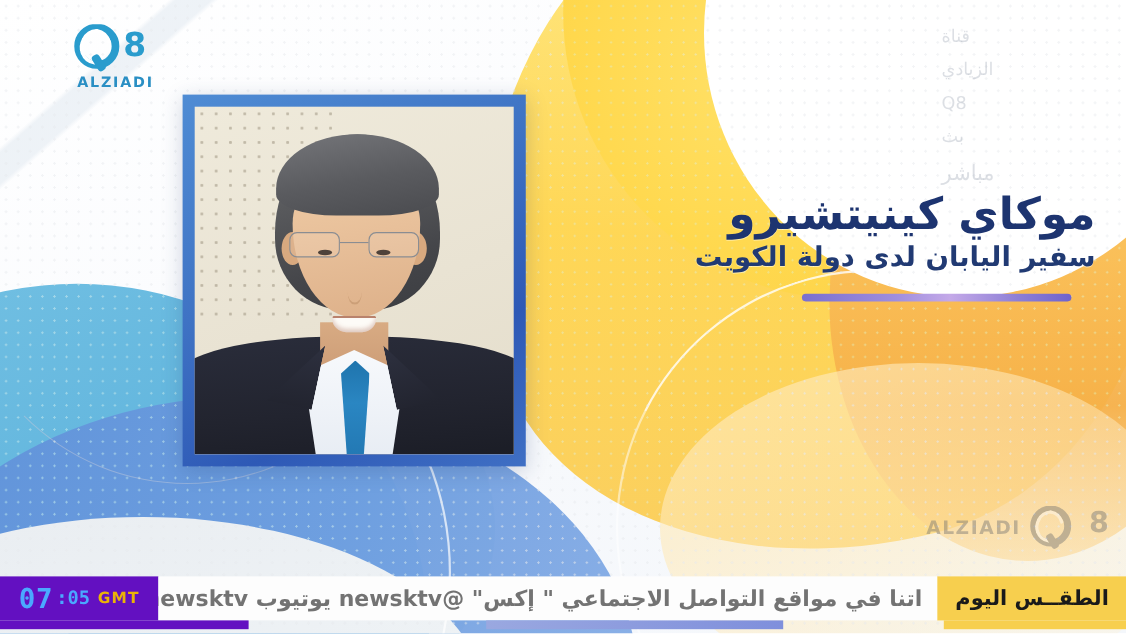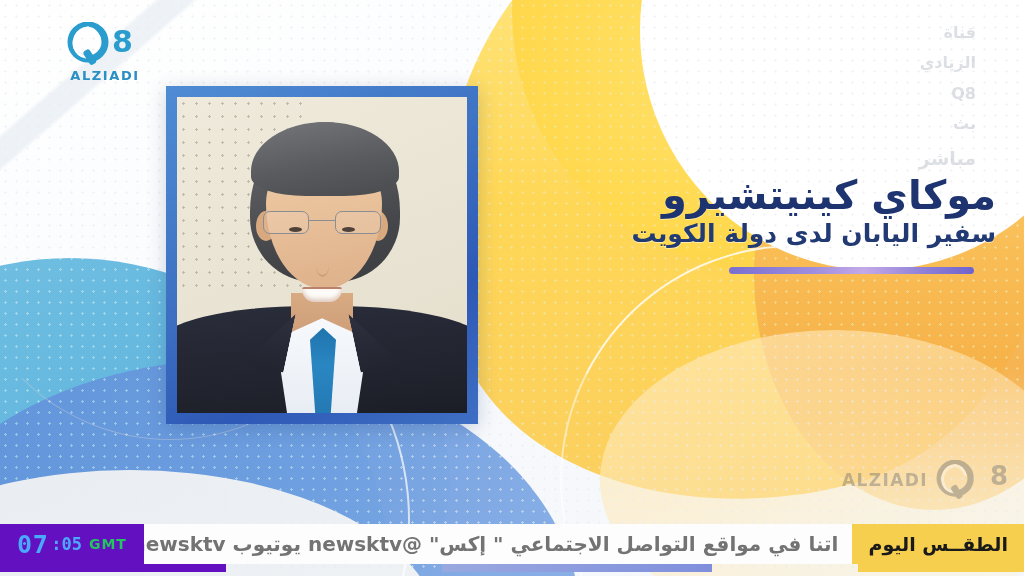--- a/index.html
+++ b/index.html
@@ -303,23 +303,23 @@
   #status-line {
     margin-top:26px; margin-right:22px;
     font-size:31px; font-weight:bold;
     color:#f0b637;
     text-shadow:0 1px 0 rgba(255,255,255,.35);
   }
 
   
   #live-watermark {
     position:absolute; right:48px; top:18px;
-    width:120px; text-align:right;
+    width:120px; text-align:left;
     color:rgba(140,150,165,.30);
-    font-size:16px; font-weight:bold; line-height:1.9;
+    font-size:16px; font-weight:normal; line-height:1.9;
     direction:rtl;
   }
   #live-watermark .wm-strong { font-size:19px; }
 
   
   #logo-br {
     position:absolute; right:16px; top:460px;
     display:flex; align-items:center; gap:6px;
     opacity:.42;
   }
@@ -348,21 +348,21 @@
   #clock .hh {
     font-size:25px; font-weight:bold; color:#4aa8ff;
     font-family:"DejaVu Sans Mono","Liberation Mono",monospace;
     letter-spacing:.5px;
   }
   #clock .mm {
     font-size:17px; font-weight:bold; color:#4aa8ff;
     font-family:"DejaVu Sans Mono","Liberation Mono",monospace;
   }
   #clock .tz {
-    font-size:14px; font-weight:bold; color:#22c55e;
+    font-size:14px; font-weight:bold; color:#eab308;
     font-family:"DejaVu Sans","Liberation Sans",sans-serif;
     letter-spacing:1px; margin-left:4px;
   }
   #ticker-body {
     flex:1 1 auto;
     background:#fdfdfd;
     display:flex; align-items:center; justify-content:flex-end;
     overflow:hidden;
     position:relative;
   }

